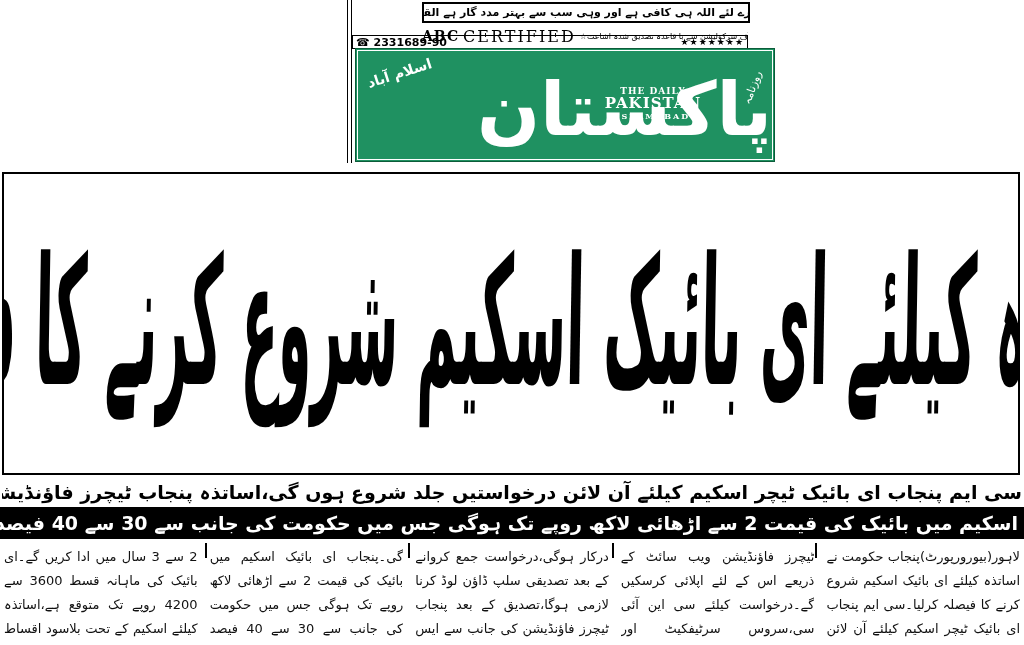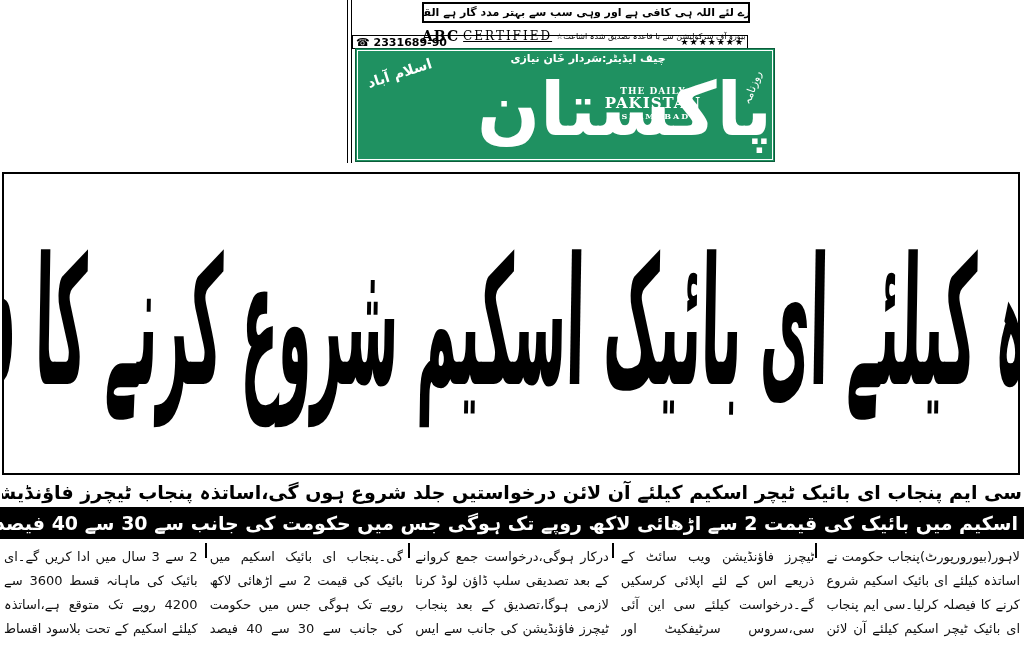--- a/index.html
+++ b/index.html
@@ -12,21 +12,21 @@
   .verse-box{
     position:absolute;left:70px;top:2px;width:324px;height:17px;
     border:2px solid #000;display:flex;align-items:center;justify-content:center;
     font-size:11px;font-weight:bold;direction:rtl;white-space:nowrap;overflow:hidden;
   }
   .abc-row{
     position:absolute;left:70px;top:22px;width:326px;height:12px;
     display:flex;align-items:center;justify-content:flex-start;gap:4px;white-space:nowrap;overflow:hidden;margin-top:8px;
   }
   .abc-logo{font-family:"DejaVu Serif",serif;font-weight:bold;font-size:14px;letter-spacing:1px;}
-  .certified{font-family:"DejaVu Serif",serif;font-size:12px;letter-spacing:2px;text-decoration:underline;}
+  .certified{font-family:"DejaVu Serif",serif;font-size:16px;letter-spacing:2px;text-decoration:underline;}
   .abc-note{font-size:8px;direction:rtl;}
   .phone-row{
     position:absolute;left:0;top:35px;width:396px;height:14px;border:1px solid #000;
     display:flex;align-items:center;justify-content:space-between;padding:0 3px;box-sizing:border-box;
     white-space:nowrap;overflow:hidden;
   }
   .phone-left{font-weight:bold;font-size:11px;}
   .dist-note{font-size:7.5px;direction:rtl;}
   .stars{font-size:9px;letter-spacing:1px;}
   
@@ -96,21 +96,20 @@
     <div class="phone-row">
       <span class="phone-left"><span>☎</span> <span>2331689-90</span></span>
       <span class="stars">★★★★★★★</span>
     </div>
   </div>
 
   <div class="left-rule"></div>
 
   <div class="masthead" style="background:#1f9161">
     <div class="green">
-      <div class="chief-editor">چیف ایڈیٹر:سَردار خَان نیازی</div>
       <div class="city-corner">اسلام آباد</div>
       <div class="daily-label">روزنامہ</div>
       <div class="logo-urdu">پاکستان</div>
       <div class="english-block">
         <div class="l1">THE DAILY</div>
         <div class="l2">PAKISTAN</div>
         <div class="l3">ISLAMABAD</div>
       </div>
     </div>
   </div>

